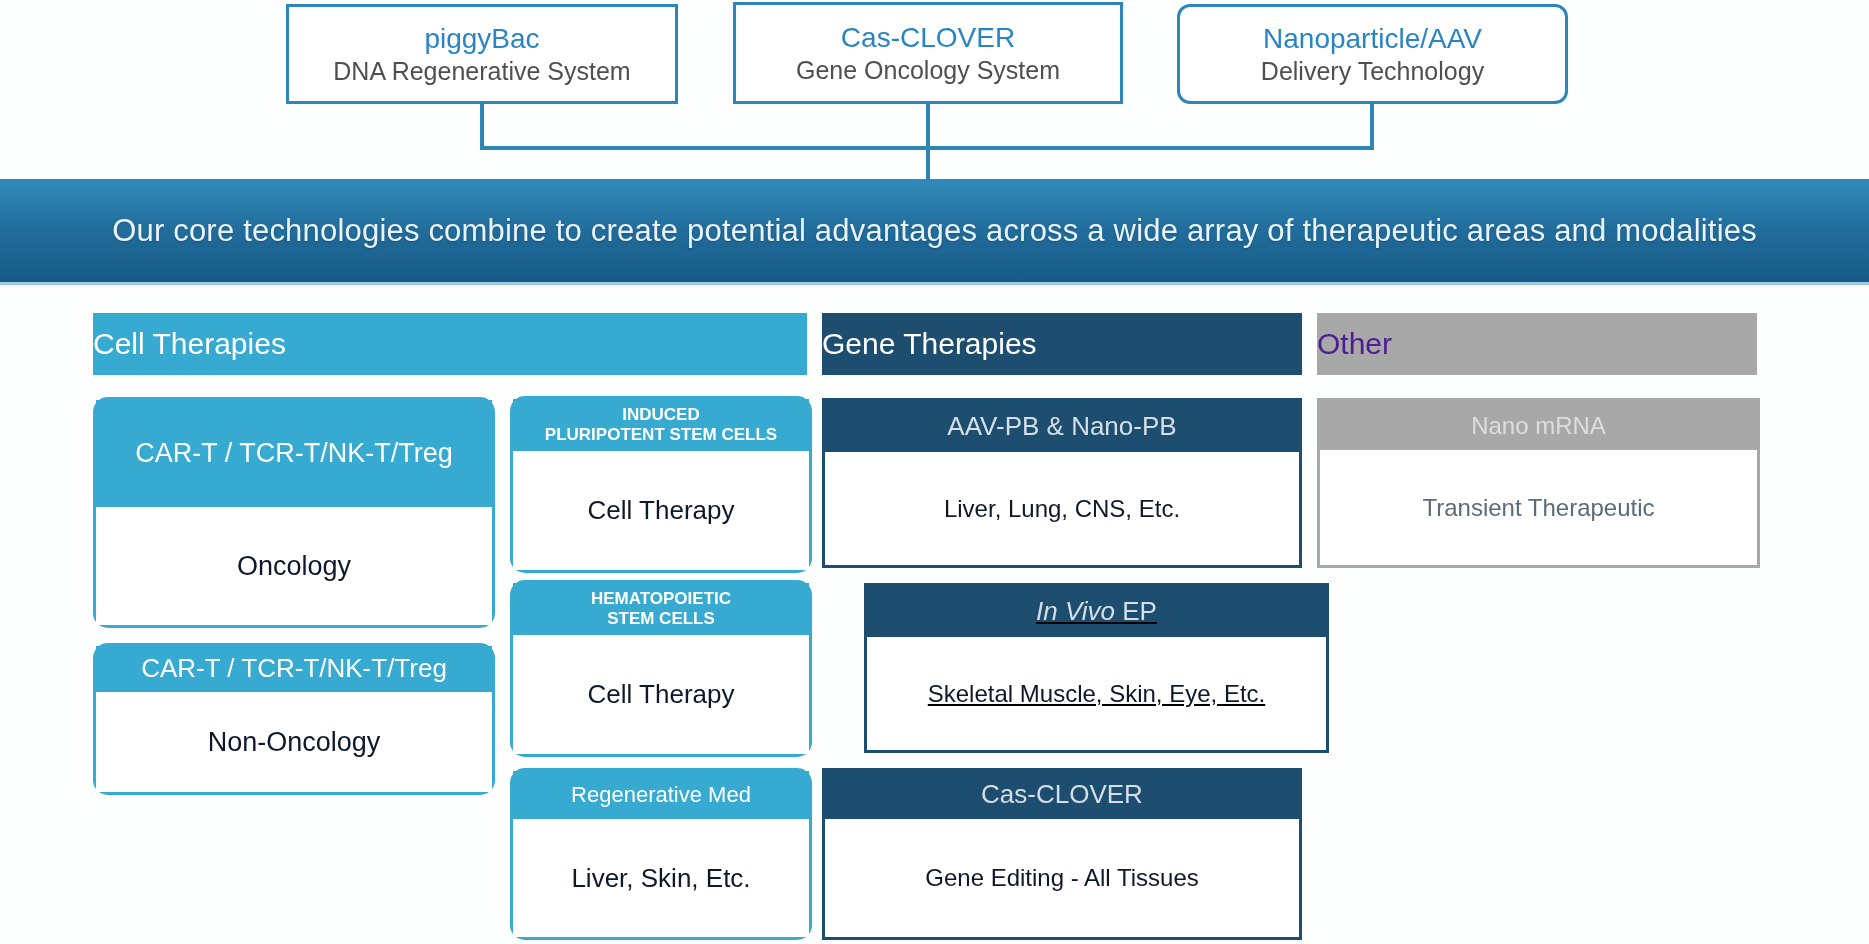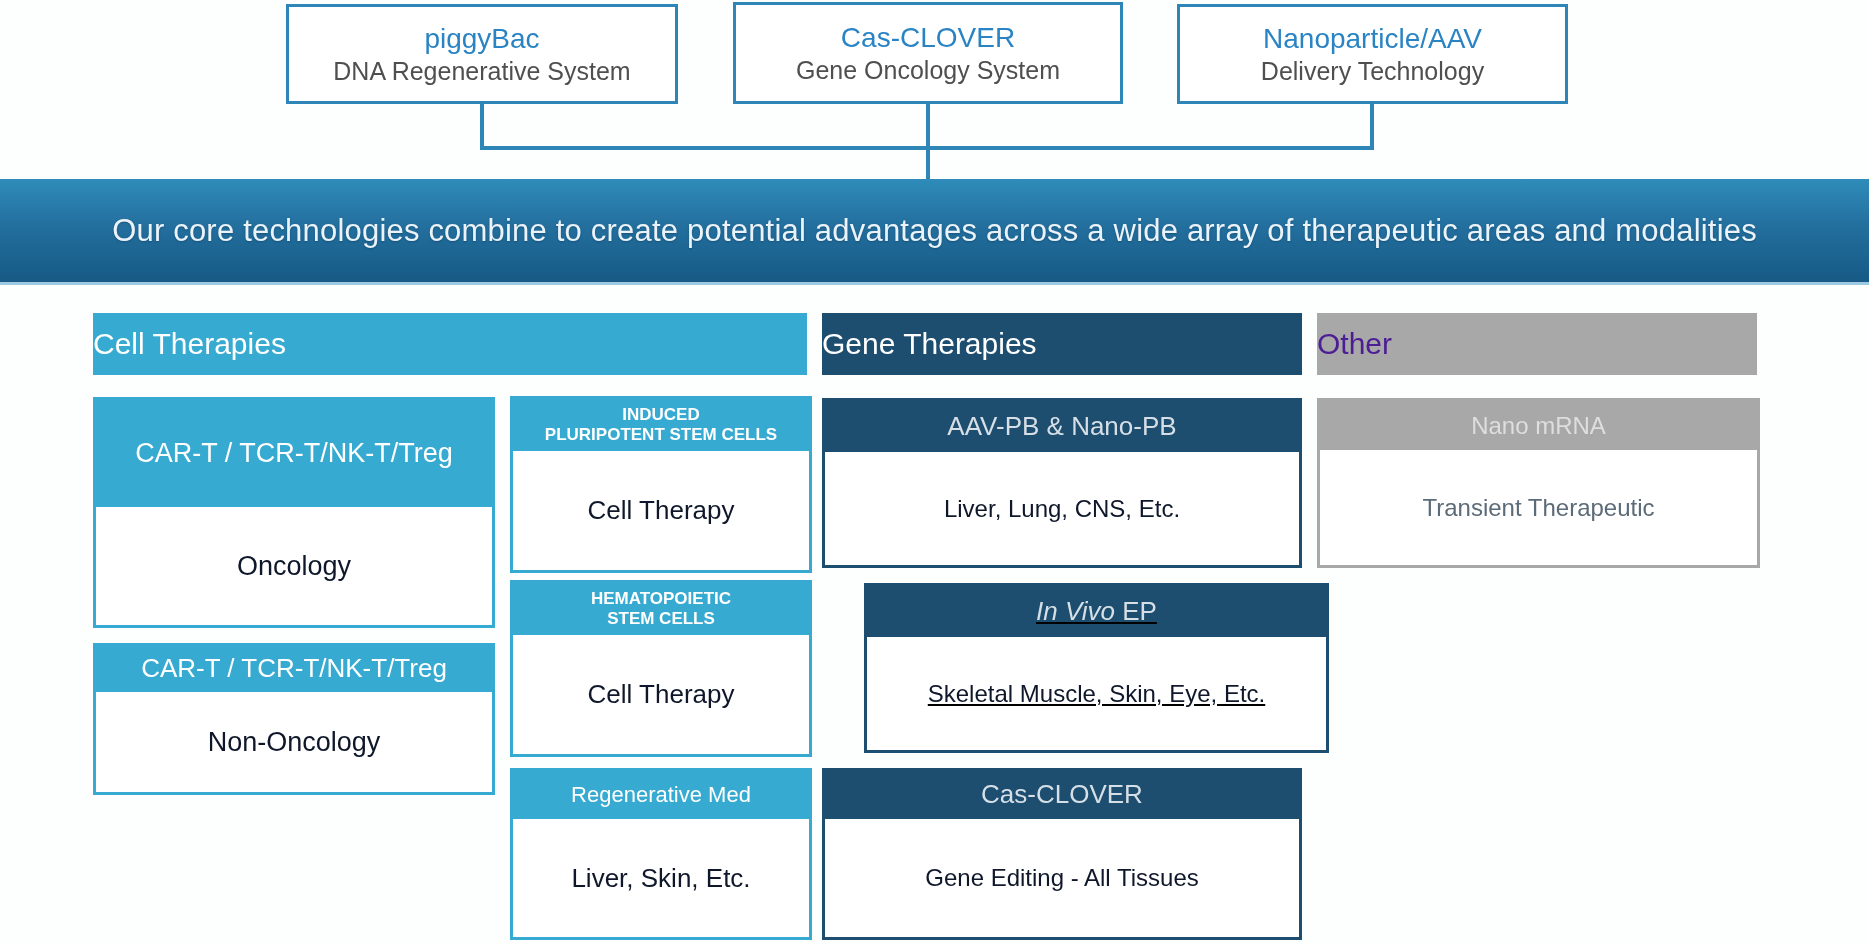--- a/index.html
+++ b/index.html
@@ -53,21 +53,21 @@
     display:flex;flex-direction:column;
   }
   .cbox .hd{
     display:flex;align-items:center;justify-content:center;
     text-align:center;line-height:1.15;
   }
   .cbox .bd{
     flex:1;display:flex;align-items:center;justify-content:center;
     text-align:center;color:#0f172a;background:#ffffff;
   }
-  .cbox.lb{border-color:#36aad0;}
+  .cbox.lb{border-color:#36aad0;border-radius:15px;}
   .cbox.lb .hd{background:#36aad0;color:#ffffff;}
   .cbox.nv{border-color:#1d4e70;}
   .cbox.nv .hd{background:#1d4e70;color:#d6dfe6;}
   .cbox.gy{border-color:#a8a8a8;}
   .cbox.gy .hd{background:#a8a8a8;color:#dedede;}
   .cbox.gy .bd{color:#5c6b78;}
 
   .fs27{font-size:27px;}
   .fs26{font-size:26px;}
   .fs24{font-size:24px;}
@@ -81,21 +81,21 @@
 <div class="stage">
 
   <div class="topbox" style="left:286px;width:392px;">
     <div class="t">piggyBac</div>
     <div class="s">DNA Regenerative System</div>
   </div>
   <div class="topbox" style="left:733px;width:390px;top:2px;height:102px;">
     <div class="t">Cas-CLOVER</div>
     <div class="s">Gene Oncology System</div>
   </div>
-  <div class="topbox" style="left:1177px;width:391px;">
+  <div class="topbox" style="left:1177px;width:391px;border-radius:13px;">
     <div class="t">Nanoparticle/AAV</div>
     <div class="s">Delivery Technology</div>
   </div>
 
   <div class="conn" style="left:480px;top:104px;width:4px;height:46px;"></div>
   <div class="conn" style="left:926px;top:104px;width:4px;height:77px;"></div>
   <div class="conn" style="left:1370px;top:104px;width:4px;height:46px;"></div>
   <div class="conn" style="left:480px;top:146px;width:894px;height:4px;"></div>
 
   <div class="banner">

